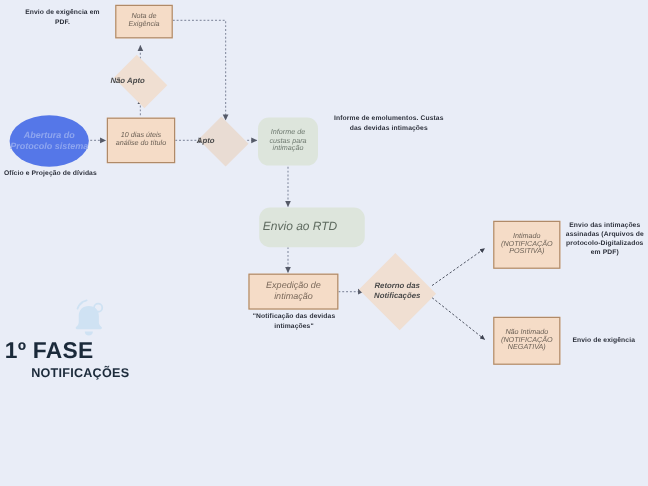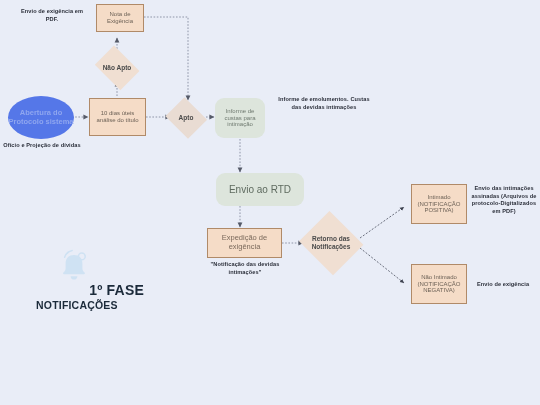--- a/index.html
+++ b/index.html
@@ -24,23 +24,23 @@
     top: 0;
     width: 540px;
     height: 405px;
     pointer-events: none;
   }
   .node {
     position: absolute;
     box-sizing: border-box;
     display: flex;
     align-items: center;
-    justify-content: center;
     text-align: center;
     line-height: 1.15;
+    font-style: italic;
   }
   
   .box-peach {
     background: #f5dcc7;
     border: 1px solid #b08a68;
     color: #6d6257;
     font-size: 6px;
     padding: 2px;
   }
   
@@ -91,32 +91,31 @@
     position: absolute;
     font-size: 5.6px;
     font-weight: bold;
     color: #2b2f3a;
     text-align: center;
     line-height: 1.35;
     letter-spacing: .1px;
   }
   .annot.right { text-align: left; }
   .logo-title {
-    font-size: 14px;
+    font-size: 19px;
     font-weight: bold;
     color: #1b2a3a;
     letter-spacing: .2px;
-    text-align: right;
   }
   .logo-sub {
     font-size: 10.5px;
     font-weight: bold;
     color: #1b2a3a;
     letter-spacing: .2px;
-    margin-left: 32px;
+    margin-left: 22px;
     margin-top: 1px;
   }
 </style>
 </head>
 <body>
 
 <div id="canvas">
 
   <svg id="edges" viewBox="0 0 540 405">
     <defs>
@@ -191,21 +190,21 @@
 
   <div class="annot" style="left:276px; top:96px; width:96px;">
     <span>Informe de emolumentos. Custas das devidas intimações</span>
   </div>
 
   <div class="node box-green big" style="left:196px; top:173px; width:88px; height:33px;margin-left:20px;">
     <span>Envio ao RTD</span>
   </div>
 
   <div class="node box-peach" style="left:207px; top:228px; width:75px; height:30px; font-size:7.5px; color:#7b6a5c;">
-    <span>Expedição de exigência</span>
+    <span>Expedição de intimação</span>
   </div>
 
   <div class="annot" style="left:196px; top:261px; width:98px;">
     <span>"Notificação das devidas intimações"</span>
   </div>
 
   <div class="node diamond" style="left:298px; top:213px; width:66px; height:60px;">
     <div class="dshape"></div>
     <div class="dlabel">Retorno das Notificações</div>
   </div>

